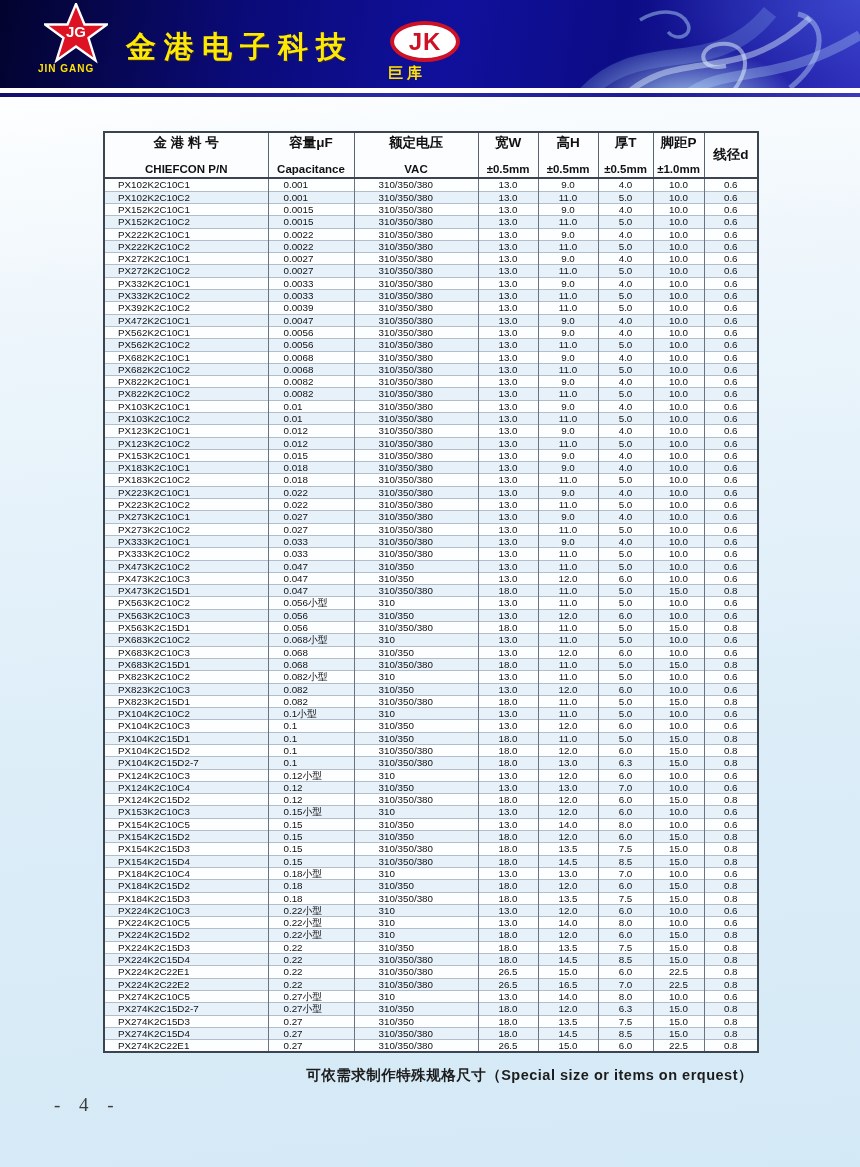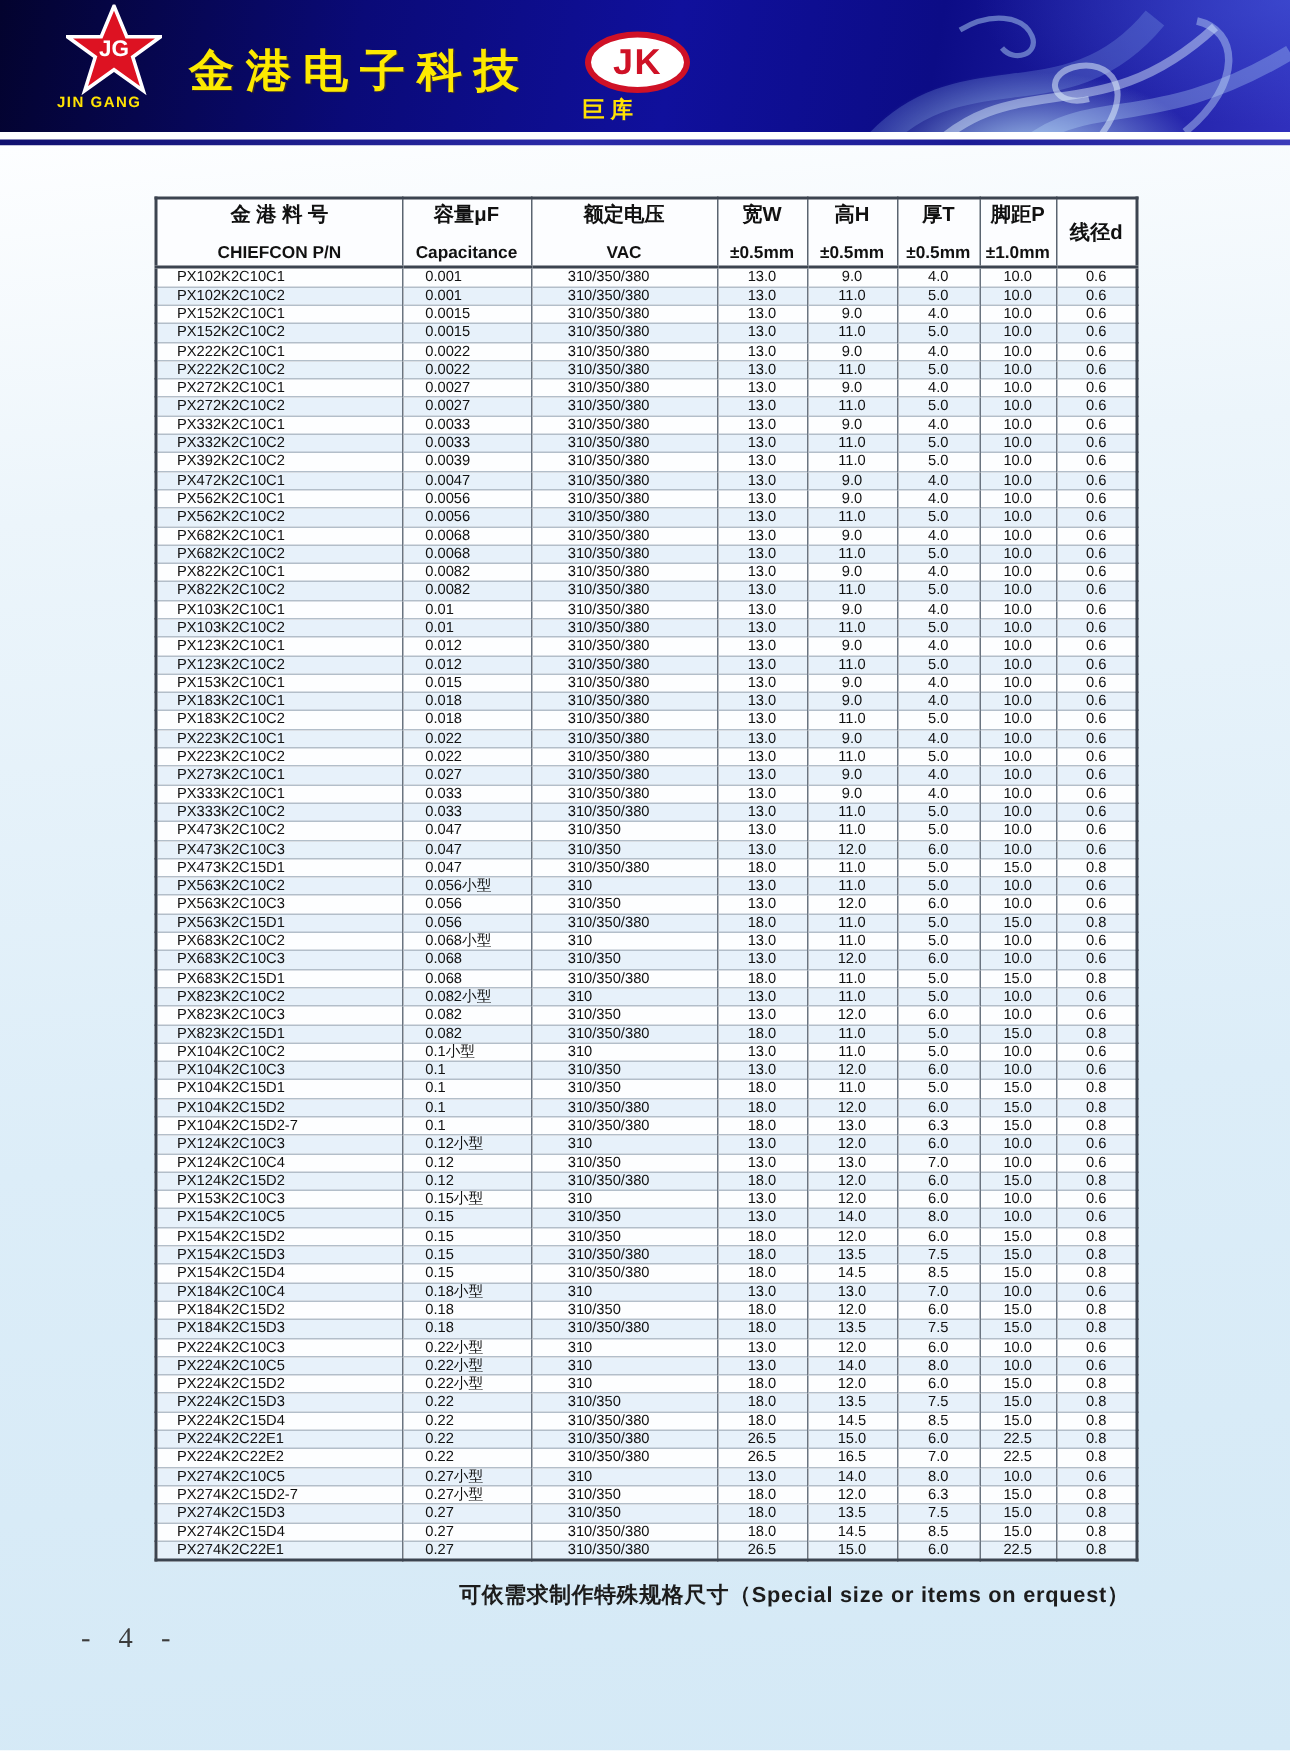--- a/index.html
+++ b/index.html
@@ -438,20 +438,30 @@
             <td class="pn">PX273K2C10C1</td>
             <td class="cap">0.027</td>
             <td class="vac">310/350/380</td>
             <td class="c">13.0</td>
             <td class="c">9.0</td>
             <td class="c">4.0</td>
             <td class="c">10.0</td>
             <td class="c">0.6</td>
           </tr>
           <tr>
+            <td class="pn">PX273K2C10C2</td>
+            <td class="cap">0.027</td>
+            <td class="vac">310/350/380</td>
+            <td class="c">13.0</td>
+            <td class="c">11.0</td>
+            <td class="c">5.0</td>
+            <td class="c">10.0</td>
+            <td class="c">0.6</td>
+          </tr>
+          <tr>
             <td class="pn">PX333K2C10C1</td>
             <td class="cap">0.033</td>
             <td class="vac">310/350/380</td>
             <td class="c">13.0</td>
             <td class="c">9.0</td>
             <td class="c">4.0</td>
             <td class="c">10.0</td>
             <td class="c">0.6</td>
           </tr>
           <tr>

